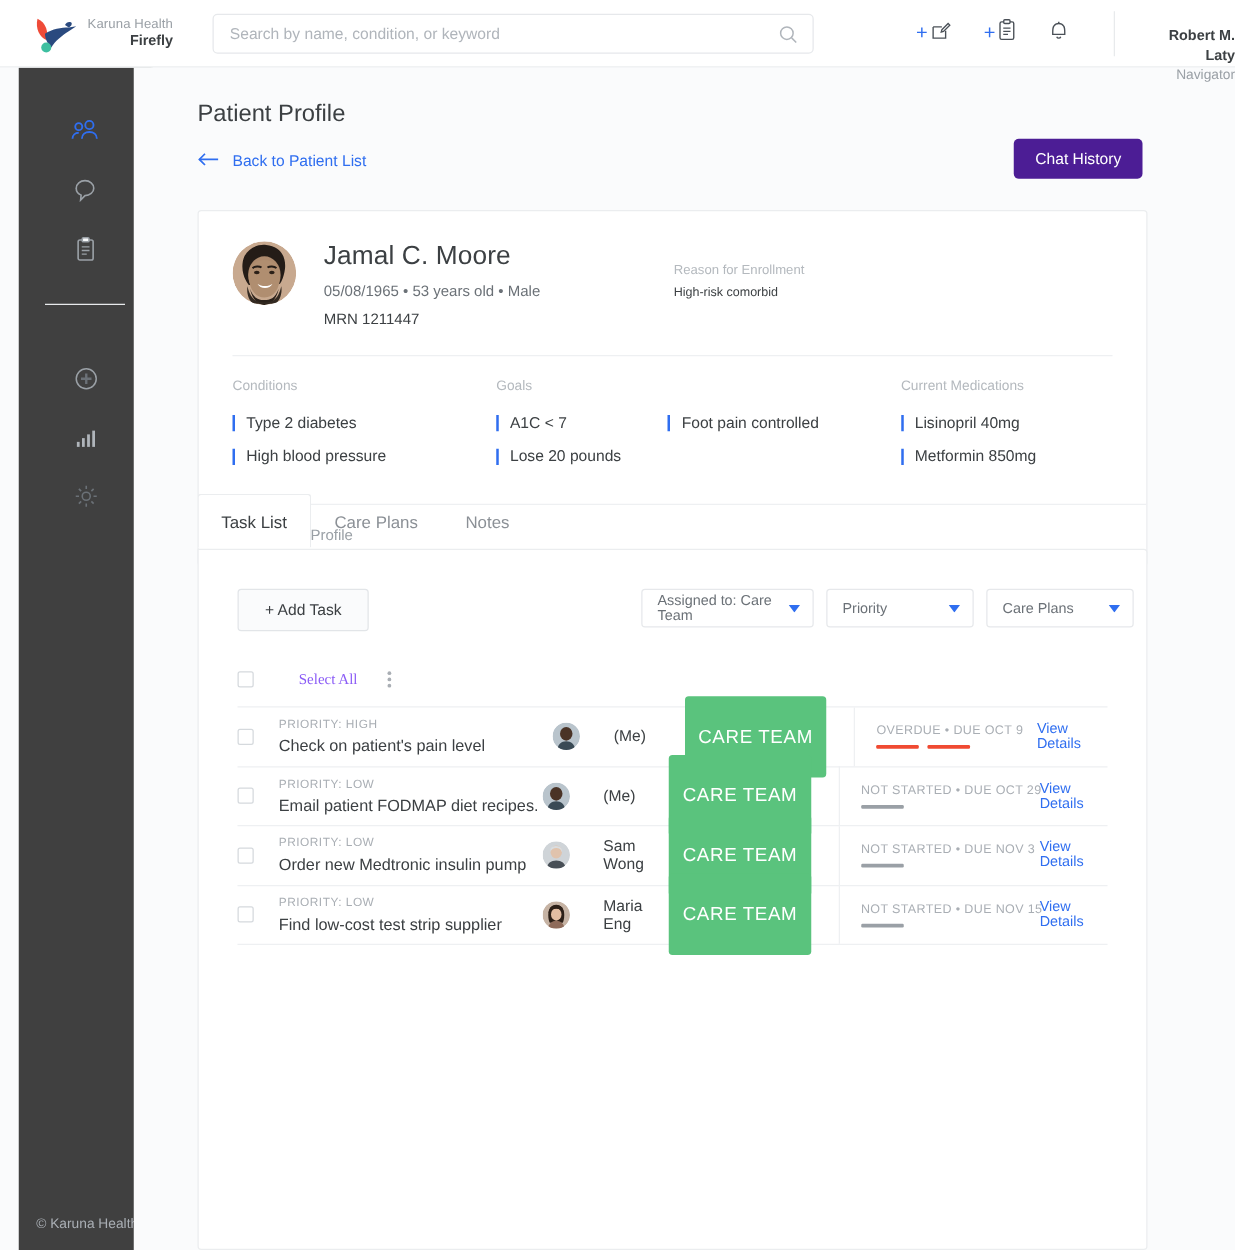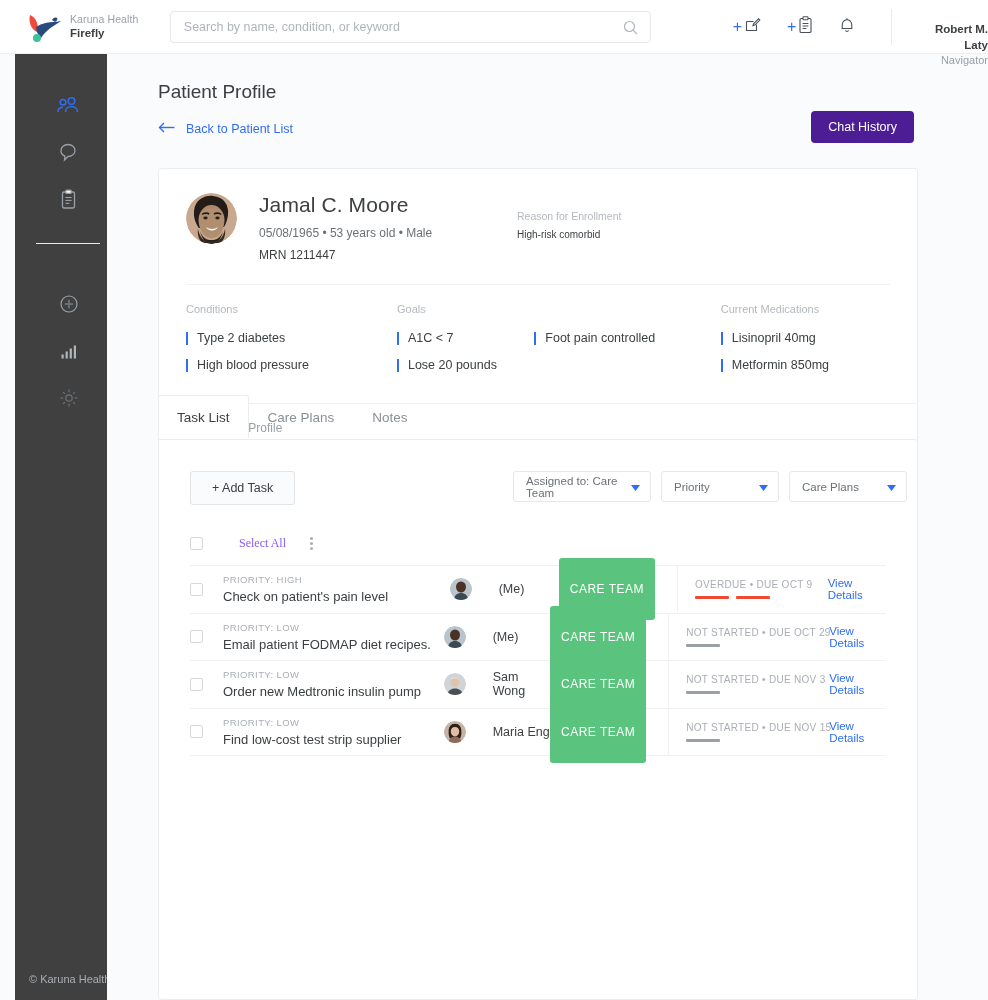--- a/index.html
+++ b/index.html
@@ -16,21 +16,21 @@
     position: absolute; top: 0; left: 0; width: 988px; height: 54px;
     background: #ffffff;
     border-bottom: 1px solid #eceef0;
     display: flex; align-items: center;
     z-index: 20;
   }
   .brand { display: flex; align-items: center; width: 175px; padding-left: 22px; }
   .logo-wrap { width: 42px; height: 40px; position: relative; }
   .brand-text { margin-left: 6px; line-height: 1.25; }
   .brand-top { font-size: 10.5px; color: #9aa0a6; letter-spacing: .1px; }
-  .brand-bottom { font-size: 11.5px; color: #3c4043; font-weight: bold; }
+  .brand-bottom { font-size: 11.5px; color: #3c4043; font-weight: bold; text-align: right; }
 
   .searchbox {
     position: relative;
     width: 508px; height: 32px;
     border: 1px solid #e6e8eb; border-radius: 4px;
     background: #fff;
     display: flex; align-items: center;
     margin-left: 3px;
   }
   .searchbox input {
@@ -105,21 +105,21 @@
   }
   .pc-top { display: flex; padding: 24px 0 22px 27px; position: relative; }
   .avatar-lg {
     width: 51px; height: 51px; border-radius: 50%;
     overflow: hidden; flex: 0 0 51px;
   }
   .pc-names { margin-left: 22px; }
   .pname { font-size: 21px; color: #3c4043; font-weight: normal; letter-spacing: .1px; }
   .pmeta { font-size: 12px; color: #6b7177; margin-top: 9px; }
   .pmrn { font-size: 12px; color: #3c4043; margin-top: 8px; }
-  .reason { position: absolute; left: 358px; top: 41px; }
+  .reason { position: absolute; left: 380px; top: 41px; }
   .reason-lbl { font-size: 10.5px; color: #b4b9be; }
   .reason-val { font-size: 10px; color: #3c4043; margin-top: 7px; }
 
   .pc-div { height: 1px; background: #eef0f2; margin: 0 27px; }
   .pc-cols { display: flex; padding: 18px 0 18px 27px; position: relative; }
   .col-h { font-size: 11px; color: #b4b9be; margin-bottom: 16px; }
   .tagline { display: flex; align-items: center; margin-bottom: 13px; }
   .tagbar { width: 2px; height: 13px; background: #2f6ef0; margin-right: 9px; flex: 0 0 2px; }
   .tagtxt { font-size: 12.5px; color: #3c4043; }
   .c-cond { width: 215px; }
@@ -203,21 +203,21 @@
   }
   .tr-chk { flex: 0 0 13px; }
   .tr-text { margin-left: 20px; width: 245px; }
   .tr-prio { font-size: 9.5px; color: #a9aeb4; letter-spacing: .4px; }
   .tr-title { font-size: 13px; color: #3c4043; margin-top: 4px; }
   .tr-assignee { display: flex; align-items: center; width: 118px; }
   .avatar-sm { width: 22px; height: 22px; border-radius: 50%; overflow: hidden; flex: 0 0 22px; }
   .tr-aname { font-size: 12.5px; color: #3c4043; margin-left: 27px; }
   .team-badge {
     background: #5ac37d; color: #fff;
-    font-size: 12px; letter-spacing: .5px;
+    font-size: 15px; letter-spacing: .5px;
     padding: 24px 11px; border-radius: 3px;
     white-space: nowrap;
   }
   .tr-sep { width: 1px; height: 47px; background: #eef0f2; margin-left: 22px; }
   .tr-status { width: 155px; padding-left: 17px; }
   .tr-stxt { font-size: 10px; color: #a9aeb4; letter-spacing: .3px; white-space: nowrap; }
   .bars { display: flex; gap: 7px; margin-top: 6px; }
   .bar { height: 3px; border-radius: 1px; }
   .tr-view { font-size: 11.5px; color: #2f6ef0; cursor: pointer; margin-left: 5px; }
 </style>

